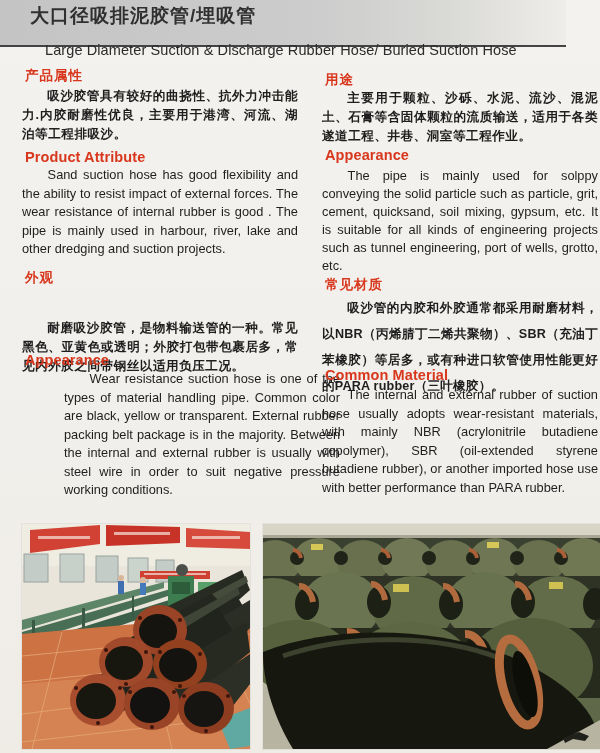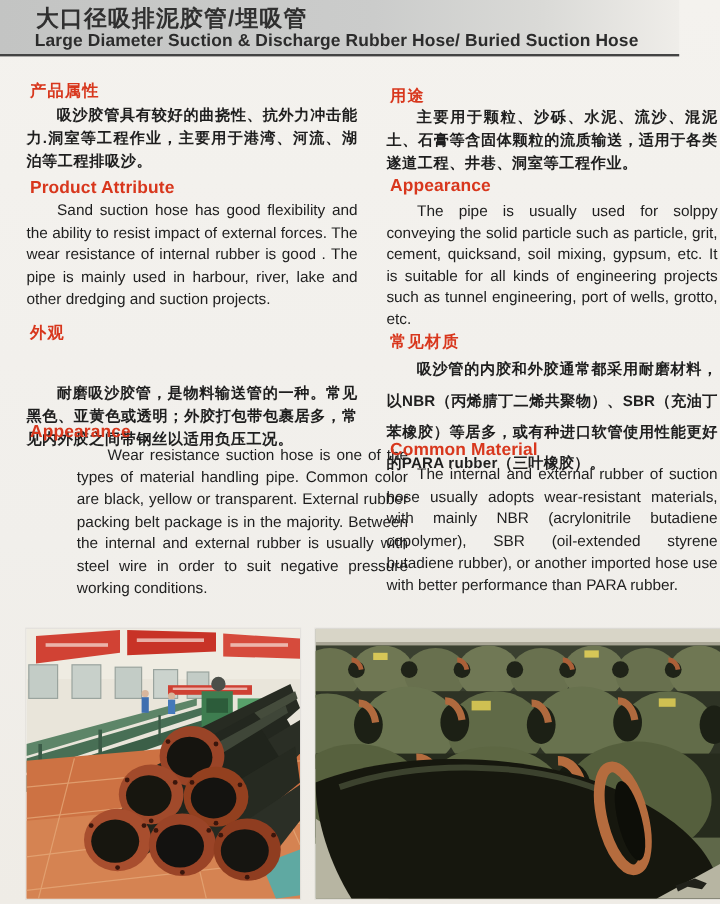--- a/index.html
+++ b/index.html
@@ -15,22 +15,22 @@
   .titlebar{
     position:absolute;top:0;left:0;width:566px;height:45px;
     background:linear-gradient(90deg,#c3c4c3 0%,#cbcccb 55%,#dadad7 80%,#efede9 100%);
     border-bottom:2px solid #434343;
   }
   .title-zh{
     position:absolute;left:30px;top:3px;margin:0;
     font-size:19px;font-weight:bold;color:#303030;letter-spacing:1px;
   }
   .title-en{
-    position:absolute;left:28px;top:25px;margin:1px;
-    font-size:14.5px;font-weight:bold;color:#2c2c2c;letter-spacing:0.1px;
+    position:absolute;left:28px;top:25px;margin:17px;
+    font-size:14.5px;font-weight:normal;color:#2c2c2c;letter-spacing:0.1px;
     white-space:nowrap;
   }
   
   .col{position:absolute;top:58px;width:276px;}
   .col.left{left:22px;}
   .col.right{left:322px;}
   .h{position:absolute;margin:3px;font-weight:bold;color:#d8371d;}
   .h.zh{font-size:13.5px;letter-spacing:1px;}
   .h.en{font-size:14.5px;letter-spacing:0.1px;text-align:right;}
   .p{position:absolute;margin:0;text-align:justify;text-indent:2em;color:#1e1e1e;width:276px;}
@@ -57,34 +57,34 @@
 
 <div class="page">
 
   <div class="titlebar">
     <h1 class="title-zh">大口径吸排泥胶管/埋吸管</h1>
     <h2 class="title-en">Large Diameter Suction &amp; Discharge Rubber Hose/ Buried Suction Hose</h2>
   </div>
 
   <div class="col left">
     <h3 class="h zh h0">产品属性</h3>
-    <p class="p zh p0">吸沙胶管具有较好的曲挠性、抗外力冲击能力.洞室等工程作业，主要用于港湾、河流、湖泊等工程排吸沙。</p>
+    <p class="p zh p0">吸沙胶管具有较好的曲挠性、抗外力冲击能力.内胶耐磨性优良，主要用于港湾、河流、湖泊等工程排吸沙。</p>
     <h3 class="h en h1">Product Attribute</h3>
     <p class="p en p1">Sand suction hose has good flexibility and the ability to resist impact of external forces. The wear resistance of internal rubber is good . The pipe is mainly used in harbour, river, lake and other dredging and suction projects.</p>
     <h3 class="h zh h2">外观</h3>
     <p class="p zh p2">耐磨吸沙胶管，是物料输送管的一种。常见黑色、亚黄色或透明；外胶打包带包裹居多，常见内外胶之间带钢丝以适用负压工况。</p>
     <h3 class="h en h3">Appearance</h3>
     <p class="p en p3">Wear resistance suction hose is one of the types of material handling pipe. Common color are black, yellow or transparent. External rubber packing belt package is in the majority. Between the internal and external rubber is usually with steel wire in order to suit negative pressure working conditions.</p>
   </div>
 
   <div class="col right">
     <h3 class="h zh h0">用途</h3>
     <p class="p zh p0">主要用于颗粒、沙砾、水泥、流沙、混泥土、石膏等含固体颗粒的流质输送，适用于各类遂道工程、井巷、洞室等工程作业。</p>
     <h3 class="h en h1">Appearance</h3>
-    <p class="p en tight p1">The pipe is usually used for solppy conveying the solid particle such as particle, grit, cement, quicksand, soil mixing, gypsum, etc. It is suitable for all kinds of engineering projects such as tunnel engineering, port of wells, grotto, etc.</p>
+    <p class="p en tight p1">The pipe is mainly used for solppy conveying the solid particle such as particle, grit, cement, quicksand, soil mixing, gypsum, etc. It is suitable for all kinds of engineering projects such as tunnel engineering, port of wells, grotto, etc.</p>
     <h3 class="h zh h2">常见材质</h3>
     <p class="p zh tight p2">吸沙管的内胶和外胶通常都采用耐磨材料，以NBR（丙烯腈丁二烯共聚物）、SBR（充油丁苯橡胶）等居多，或有种进口软管使用性能更好的PARA rubber（三叶橡胶）。</p>
     <h3 class="h en h3">Common Material</h3>
     <p class="p en p3">The internal and external rubber of suction hose usually adopts wear-resistant materials, with mainly NBR (acrylonitrile butadiene copolymer), SBR (oil-extended styrene butadiene rubber), or another imported hose use with better performance than PARA rubber.</p>
   </div>
 
   <div class="photos">
 
     <svg class="photo" width="228" height="225" viewBox="0 0 228 225">
 

